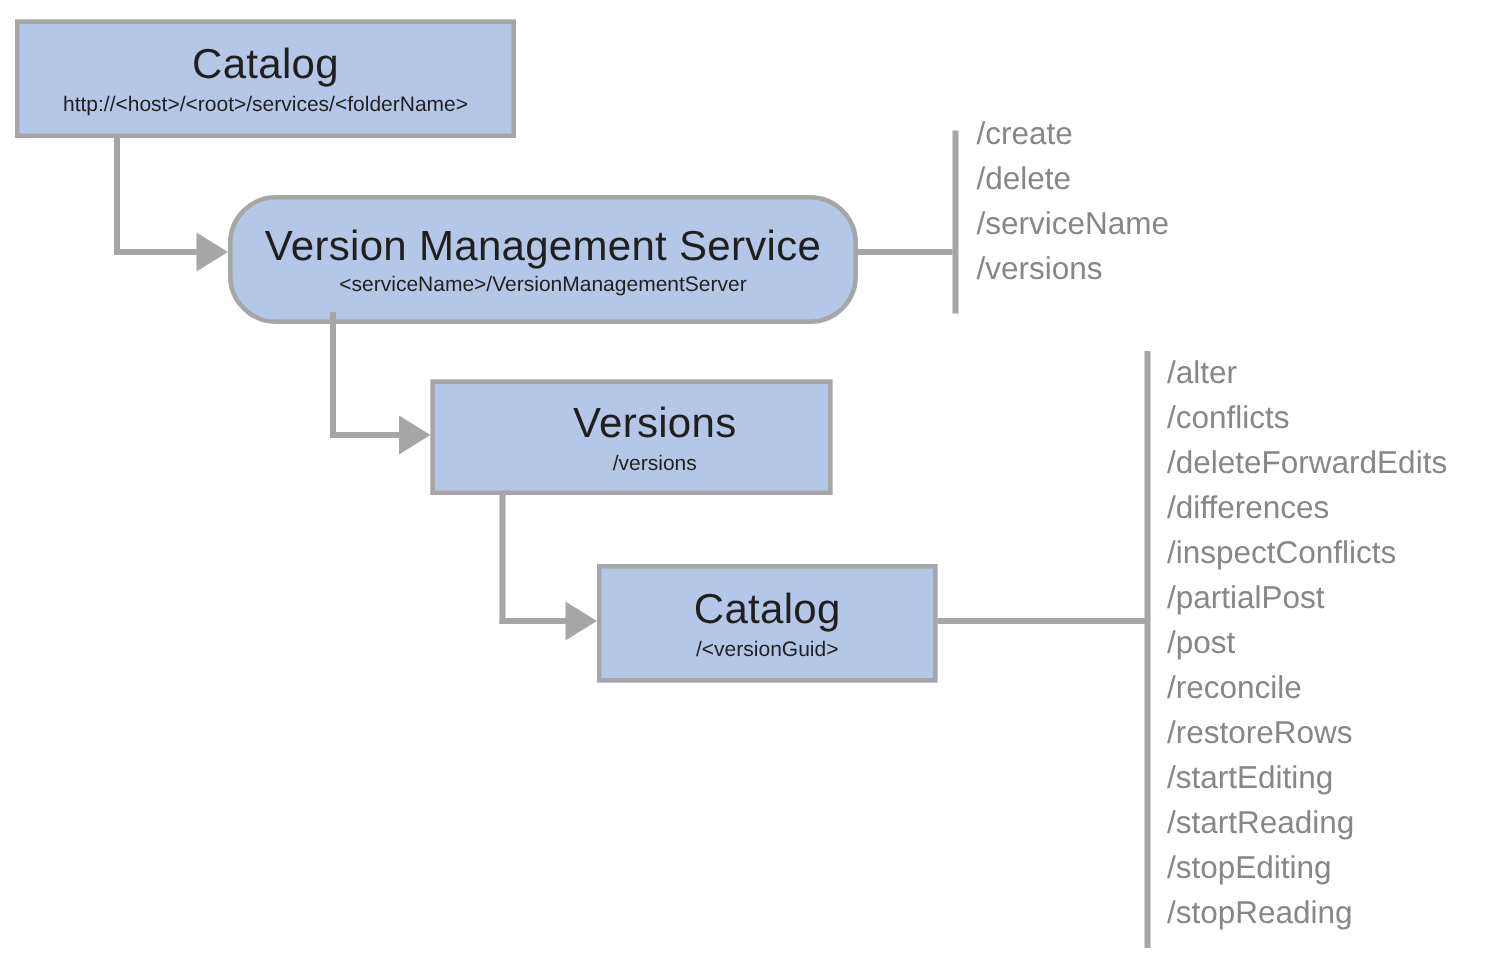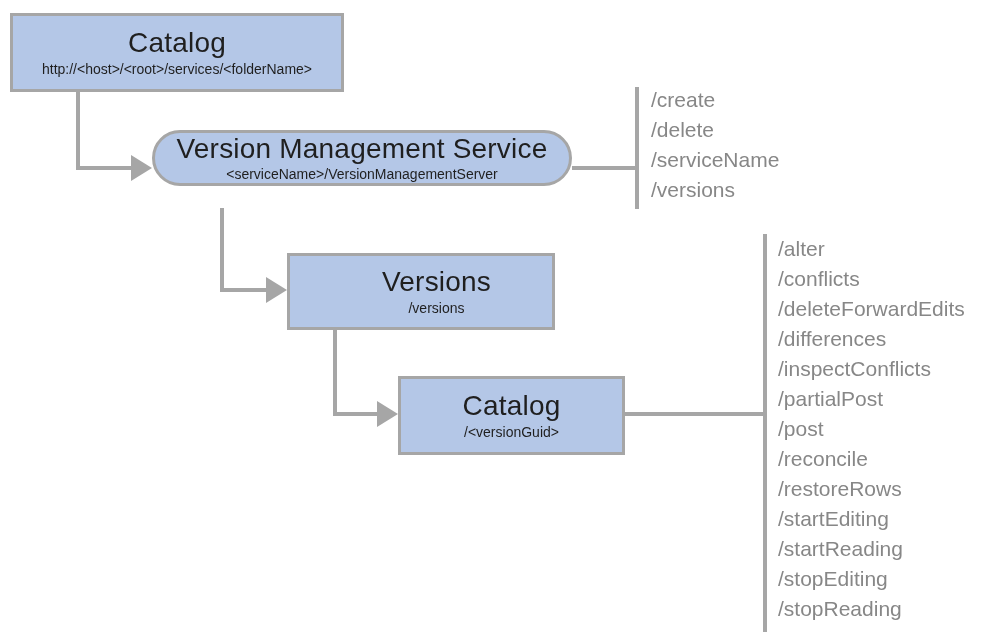--- a/index.html
+++ b/index.html
@@ -34,21 +34,21 @@
     letter-spacing: 0.2px;
   }
   .node-subtitle {
     color: var(--title-text, #1f1f1f);
     font-size: 14px;
     font-weight: normal;
     margin-top: 3px;
     white-space: nowrap;
   }
   #node-catalog   { left: 10px;  top: 13px;  width: 334px; height: 79px; }
-  #node-vms       { left: 152px; top: 130px; width: 420px; height: 56px; border-radius: 32px; }
+  #node-vms       { left: 152px; top: 130px; width: 420px; height: 86px; border-radius: 32px; }
   #node-versions  { left: 287px; top: 253px; width: 268px; height: 77px; padding-left: 31px; }
   #node-version   { left: 398px; top: 376px; width: 227px; height: 79px; }
 
   
   .line {
     position: absolute;
     background: var(--connector, #a6a6a6);
   }
   .arrow-right {
     position: absolute;
@@ -81,21 +81,21 @@
   
   #bar1 { left: 635px; top: 87px;  width: 4px; height: 122px; }
   #bar2 { left: 763px; top: 234px; width: 4px; height: 398px; }
 
   
   .ops-list {
     position: absolute;
     color: var(--ops-text, #878787);
     font-size: 21px;
   }
-  #ops-vms     { left: 651px; top: 85px; }
+  #ops-vms     { left: 651px; top: 75px; }
   #ops-version { left: 778px; top: 234px; }
   .op-item {
     height: 30px;
     line-height: 30px;
     white-space: nowrap;
   }
 </style>
 </head>
 <body>
 

